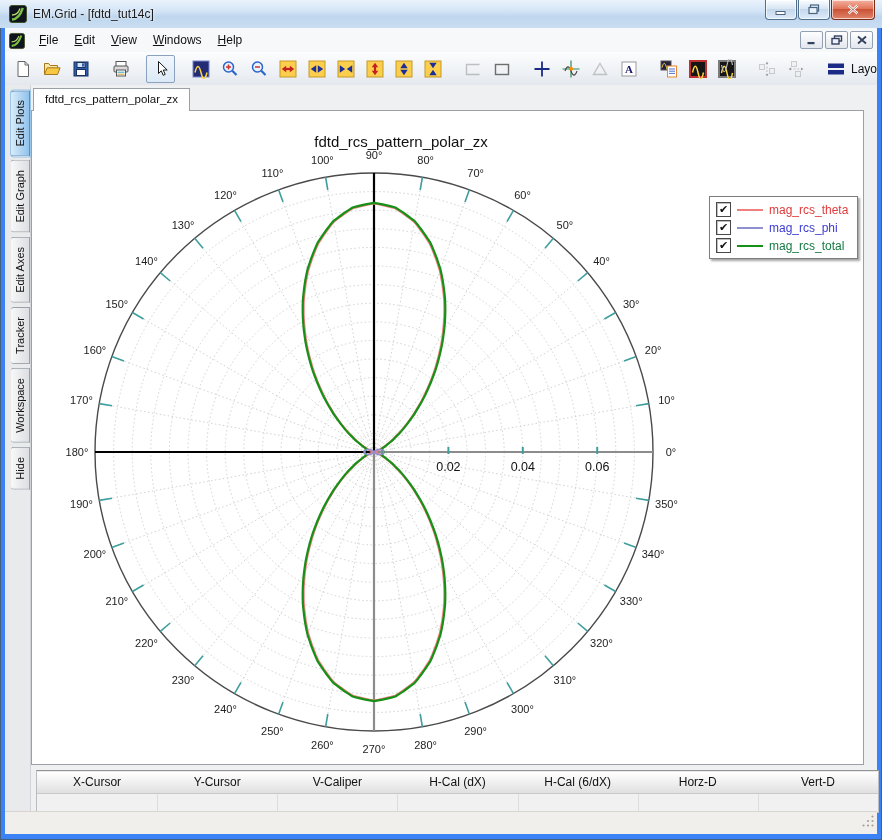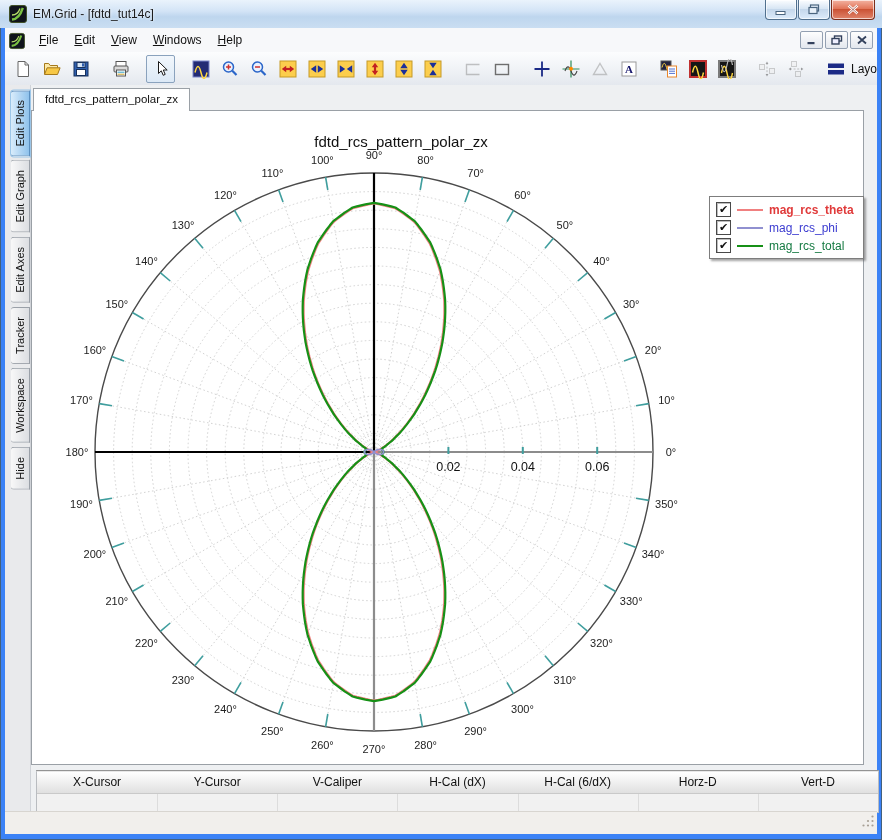--- a/index.html
+++ b/index.html
@@ -533,21 +533,21 @@
             <text x="634.5" y="396.6" text-anchor="middle" font-size="11" font-family="Liberation Sans, sans-serif" fill="#222">350°</text>
             <path d="M342.0 341.0L342.0 341.0L342.0 341.0L342.0 341.0L342.0 341.0L342.0 341.0L342.0 341.0L342.1 341.0L342.1 341.0L342.2 341.0L342.2 341.0L342.3 340.9L342.5 340.9L342.6 340.9L342.8 340.8L342.9 340.7L343.3 340.6L343.7 340.5L344.1 340.3L344.5 340.1L344.9 340.0L345.6 339.6L346.4 339.2L347.1 338.8L347.9 338.4L348.6 337.9L349.8 337.2L351.1 336.4L352.2 335.6L353.4 334.7L354.6 333.8L356.3 332.4L358.0 331.0L359.7 329.5L361.3 328.0L362.8 326.4L365.0 324.3L367.2 322.0L369.2 319.7L371.2 317.4L373.1 314.9L375.6 311.8L377.9 308.6L380.2 305.4L382.4 302.0L384.4 298.6L386.9 294.5L389.3 290.3L391.5 286.0L393.6 281.6L395.6 277.2L397.8 272.2L399.8 267.0L401.7 261.8L403.4 256.5L404.9 251.2L406.5 245.4L407.9 239.6L409.1 233.7L410.1 227.7L410.9 221.7L411.5 215.5L412.0 209.3L412.3 203.1L412.3 196.8L412.2 190.5L411.7 184.4L411.0 178.4L410.2 172.3L409.1 166.2L407.9 160.1L406.2 154.6L404.4 149.1L402.3 143.6L400.2 138.2L397.8 132.8L395.0 128.4L392.1 124.0L389.0 119.7L385.9 115.4L382.5 111.2L378.9 108.3L375.1 105.4L371.3 102.7L367.3 99.9L363.3 97.3L359.1 96.2L354.9 95.2L350.6 94.2L346.3 93.3L342.0 92.5L337.7 93.3L333.4 94.2L329.1 95.2L324.9 96.2L320.7 97.3L316.7 99.9L312.7 102.7L308.9 105.4L305.1 108.3L301.5 111.2L298.1 115.4L295.0 119.7L291.9 124.0L289.0 128.4L286.2 132.8L283.8 138.2L281.7 143.6L279.6 149.1L277.8 154.6L276.1 160.1L274.9 166.2L273.8 172.3L273.0 178.4L272.3 184.4L271.8 190.5L271.7 196.8L271.7 203.1L272.0 209.3L272.5 215.5L273.1 221.7L273.9 227.7L274.9 233.7L276.1 239.6L277.5 245.4L279.1 251.2L280.6 256.5L282.3 261.8L284.2 267.0L286.2 272.2L288.4 277.2L290.4 281.6L292.5 286.0L294.7 290.3L297.1 294.5L299.6 298.6L301.6 302.0L303.8 305.4L306.1 308.6L308.4 311.8L310.9 314.9L312.8 317.4L314.8 319.7L316.8 322.0L319.0 324.3L321.2 326.4L322.7 328.0L324.3 329.5L326.0 331.0L327.7 332.4L329.4 333.8L330.6 334.7L331.8 335.6L332.9 336.4L334.2 337.2L335.4 337.9L336.1 338.4L336.9 338.8L337.6 339.2L338.4 339.6L339.1 340.0L339.5 340.1L339.9 340.3L340.3 340.5L340.7 340.6L341.1 340.7L341.2 340.8L341.4 340.9L341.5 340.9L341.7 340.9L341.8 341.0L341.8 341.0L341.9 341.0L341.9 341.0L342.0 341.0L342.0 341.0L342.0 341.0L342.0 341.0L342.0 341.0L342.0 341.0L342.0 341.0L342.0 341.0L342.0 341.0L342.0 341.0L342.0 341.0L342.0 341.0L342.0 341.0L341.9 341.0L341.9 341.0L341.8 341.0L341.8 341.0L341.7 341.1L341.5 341.1L341.4 341.1L341.2 341.2L341.1 341.3L340.7 341.4L340.3 341.5L339.9 341.7L339.5 341.9L339.1 342.0L338.4 342.4L337.6 342.8L336.9 343.2L336.1 343.6L335.4 344.1L334.2 344.8L332.9 345.6L331.8 346.4L330.6 347.3L329.4 348.2L327.7 349.6L326.0 351.0L324.3 352.5L322.7 354.0L321.2 355.6L319.0 357.7L316.8 360.0L314.8 362.3L312.8 364.6L310.9 367.1L308.4 370.2L306.1 373.4L303.8 376.6L301.6 380.0L299.6 383.4L297.1 387.5L294.7 391.7L292.5 396.0L290.4 400.4L288.4 404.8L286.2 409.8L284.2 415.0L282.3 420.2L280.6 425.5L279.1 430.8L277.5 436.6L276.1 442.4L274.9 448.3L273.9 454.3L273.1 460.3L272.5 466.5L272.0 472.7L271.7 478.9L271.7 485.2L271.8 491.5L272.3 497.6L273.0 503.6L273.8 509.7L274.9 515.8L276.1 521.9L277.8 527.4L279.6 532.9L281.7 538.4L283.8 543.8L286.2 549.2L289.0 553.6L291.9 558.0L295.0 562.3L298.1 566.6L301.5 570.8L305.1 573.7L308.9 576.6L312.7 579.3L316.7 582.1L320.7 584.7L324.9 585.8L329.1 586.8L333.4 587.8L337.7 588.7L342.0 589.5L346.3 588.7L350.6 587.8L354.9 586.8L359.1 585.8L363.3 584.7L367.3 582.1L371.3 579.3L375.1 576.6L378.9 573.7L382.5 570.8L385.9 566.6L389.0 562.3L392.1 558.0L395.0 553.6L397.8 549.2L400.2 543.8L402.3 538.4L404.4 532.9L406.2 527.4L407.9 521.9L409.1 515.8L410.2 509.7L411.0 503.6L411.7 497.6L412.2 491.5L412.3 485.2L412.3 478.9L412.0 472.7L411.5 466.5L410.9 460.3L410.1 454.3L409.1 448.3L407.9 442.4L406.5 436.6L404.9 430.8L403.4 425.5L401.7 420.2L399.8 415.0L397.8 409.8L395.6 404.8L393.6 400.4L391.5 396.0L389.3 391.7L386.9 387.5L384.4 383.4L382.4 380.0L380.2 376.6L377.9 373.4L375.6 370.2L373.1 367.1L371.2 364.6L369.2 362.3L367.2 360.0L365.0 357.7L362.8 355.6L361.3 354.0L359.7 352.5L358.0 351.0L356.3 349.6L354.6 348.2L353.4 347.3L352.2 346.4L351.1 345.6L349.8 344.8L348.6 344.1L347.9 343.6L347.1 343.2L346.4 342.8L345.6 342.4L344.9 342.0L344.5 341.9L344.1 341.7L343.7 341.5L343.3 341.4L342.9 341.3L342.8 341.2L342.6 341.1L342.5 341.1L342.3 341.1L342.2 341.0L342.2 341.0L342.1 341.0L342.1 341.0L342.0 341.0L342.0 341.0L342.0 341.0L342.0 341.0L342.0 341.0L342.0 341.0L342.0 341.0" fill="none" stroke="#f08080" stroke-width="2" stroke-linejoin="round" stroke-linecap="round"></path>
             <path d="M351.7 341.0L351.6 340.8L351.6 340.7L351.5 340.5L351.5 340.3L351.5 340.2L351.3 340.0L351.2 339.9L351.1 339.7L351.0 339.6L350.8 339.4L350.6 339.3L350.5 339.2L350.3 339.1L350.1 339.0L349.9 338.9L349.8 338.8L349.7 338.6L349.6 338.5L349.5 338.4L349.4 338.3L349.7 338.0L350.1 337.7L350.4 337.4L350.7 337.1L351.0 336.8L352.1 336.1L353.1 335.3L354.1 334.6L355.1 333.7L356.1 332.9L357.8 331.5L359.5 330.1L361.2 328.6L362.7 327.0L364.3 325.4L366.5 323.2L368.7 320.9L370.7 318.6L372.7 316.1L374.7 313.6L377.1 310.4L379.5 307.2L381.8 303.9L384.0 300.4L386.1 296.9L388.6 292.8L390.9 288.5L393.1 284.2L395.2 279.8L397.2 275.2L399.3 270.2L401.3 265.0L403.2 259.8L404.9 254.5L406.4 249.1L407.9 243.3L409.2 237.5L410.4 231.6L411.3 225.6L412.1 219.6L412.7 213.5L413.1 207.3L413.3 201.1L413.3 194.9L413.1 188.6L412.5 182.6L411.8 176.6L410.9 170.5L409.8 164.5L408.5 158.4L406.7 153.0L404.9 147.6L402.8 142.2L400.6 136.8L398.2 131.4L395.3 127.1L392.4 122.8L389.3 118.5L386.1 114.3L382.7 110.1L379.0 107.3L375.2 104.5L371.4 101.7L367.4 99.1L363.4 96.5L359.2 95.4L354.9 94.4L350.6 93.4L346.3 92.6L342.0 91.8L337.7 92.6L333.4 93.4L329.1 94.4L324.8 95.4L320.6 96.5L316.6 99.1L312.6 101.7L308.8 104.5L305.0 107.3L301.3 110.1L297.9 114.3L294.7 118.5L291.6 122.8L288.7 127.1L285.8 131.4L283.4 136.8L281.2 142.2L279.1 147.6L277.3 153.0L275.5 158.4L274.2 164.5L273.1 170.5L272.2 176.6L271.5 182.6L270.9 188.6L270.7 194.9L270.7 201.1L270.9 207.3L271.3 213.5L271.9 219.6L272.7 225.6L273.6 231.6L274.8 237.5L276.1 243.3L277.6 249.1L279.1 254.5L280.8 259.8L282.7 265.0L284.7 270.2L286.8 275.2L288.8 279.8L290.9 284.2L293.1 288.5L295.4 292.8L297.9 296.9L300.0 300.4L302.2 303.9L304.5 307.2L306.9 310.4L309.3 313.6L311.3 316.1L313.3 318.6L315.3 320.9L317.5 323.2L319.7 325.4L321.3 327.0L322.8 328.6L324.5 330.1L326.2 331.5L327.9 332.9L328.9 333.7L329.9 334.6L330.9 335.3L331.9 336.1L333.0 336.8L333.3 337.1L333.6 337.4L333.9 337.7L334.3 338.0L334.6 338.3L334.5 338.4L334.4 338.5L334.3 338.6L334.2 338.8L334.1 338.9L333.9 339.0L333.7 339.1L333.5 339.2L333.4 339.3L333.2 339.4L333.0 339.6L332.9 339.7L332.8 339.9L332.7 340.0L332.5 340.2L332.5 340.3L332.5 340.5L332.4 340.7L332.4 340.8L332.3 341.0L332.4 341.2L332.4 341.3L332.5 341.5L332.5 341.7L332.5 341.8L332.7 342.0L332.8 342.1L332.9 342.3L333.0 342.4L333.2 342.6L333.4 342.7L333.5 342.8L333.7 342.9L333.9 343.0L334.1 343.1L334.2 343.2L334.3 343.4L334.4 343.5L334.5 343.6L334.6 343.7L334.3 344.0L333.9 344.3L333.6 344.6L333.3 344.9L333.0 345.2L331.9 345.9L330.9 346.7L329.9 347.4L328.9 348.3L327.9 349.1L326.2 350.5L324.5 351.9L322.8 353.4L321.3 355.0L319.7 356.6L317.5 358.8L315.3 361.1L313.3 363.4L311.3 365.9L309.3 368.4L306.9 371.6L304.5 374.8L302.2 378.1L300.0 381.6L297.9 385.1L295.4 389.2L293.1 393.5L290.9 397.8L288.8 402.2L286.8 406.8L284.7 411.8L282.7 417.0L280.8 422.2L279.1 427.5L277.6 432.9L276.1 438.7L274.8 444.5L273.6 450.4L272.7 456.4L271.9 462.4L271.3 468.5L270.9 474.7L270.7 480.9L270.7 487.1L270.9 493.4L271.5 499.4L272.2 505.4L273.1 511.5L274.2 517.5L275.5 523.6L277.3 529.0L279.1 534.4L281.2 539.8L283.4 545.2L285.8 550.6L288.7 554.9L291.6 559.2L294.7 563.5L297.9 567.7L301.3 571.9L305.0 574.7L308.8 577.5L312.6 580.3L316.6 582.9L320.6 585.5L324.8 586.6L329.1 587.6L333.4 588.6L337.7 589.4L342.0 590.2L346.3 589.4L350.6 588.6L354.9 587.6L359.2 586.6L363.4 585.5L367.4 582.9L371.4 580.3L375.2 577.5L379.0 574.7L382.7 571.9L386.1 567.7L389.3 563.5L392.4 559.2L395.3 554.9L398.2 550.6L400.6 545.2L402.8 539.8L404.9 534.4L406.7 529.0L408.5 523.6L409.8 517.5L410.9 511.5L411.8 505.4L412.5 499.4L413.1 493.4L413.3 487.1L413.3 480.9L413.1 474.7L412.7 468.5L412.1 462.4L411.3 456.4L410.4 450.4L409.2 444.5L407.9 438.7L406.4 432.9L404.9 427.5L403.2 422.2L401.3 417.0L399.3 411.8L397.2 406.8L395.2 402.2L393.1 397.8L390.9 393.5L388.6 389.2L386.1 385.1L384.0 381.6L381.8 378.1L379.5 374.8L377.1 371.6L374.7 368.4L372.7 365.9L370.7 363.4L368.7 361.1L366.5 358.8L364.3 356.6L362.7 355.0L361.2 353.4L359.5 351.9L357.8 350.5L356.1 349.1L355.1 348.3L354.1 347.4L353.1 346.7L352.1 345.9L351.0 345.2L350.7 344.9L350.4 344.6L350.1 344.3L349.7 344.0L349.4 343.7L349.5 343.6L349.6 343.5L349.7 343.4L349.8 343.2L349.9 343.1L350.1 343.0L350.3 342.9L350.5 342.8L350.6 342.7L350.8 342.6L351.0 342.4L351.1 342.3L351.2 342.1L351.3 342.0L351.5 341.8L351.5 341.7L351.5 341.5L351.6 341.3L351.6 341.2L351.7 341.0" fill="none" stroke="#169016" stroke-width="2.2" stroke-linejoin="round" stroke-linecap="round"></path>
             <path d="M351.7 341.0L351.6 340.8L351.6 340.7L351.5 340.5L351.5 340.3L351.5 340.2L351.3 340.0L351.2 339.9L351.1 339.7L351.0 339.6L350.8 339.4L350.6 339.3L350.4 339.2L350.2 339.1L350.1 339.0L349.9 338.9L349.6 338.8L349.4 338.7L349.1 338.7L348.9 338.6L348.7 338.6L348.4 338.5L348.1 338.5L347.9 338.5L347.6 338.5L347.4 338.5L347.1 338.5L346.8 338.5L346.6 338.6L346.3 338.6L346.1 338.6L345.8 338.7L345.6 338.7L345.4 338.8L345.1 338.9L344.9 339.0L344.7 339.0L344.5 339.1L344.3 339.2L344.1 339.3L344.0 339.4L343.8 339.4L343.6 339.5L343.5 339.6L343.4 339.7L343.2 339.8L343.1 339.9L343.0 339.9L342.9 340.0L342.8 340.1L342.7 340.2L342.6 340.2L342.5 340.3L342.5 340.4L342.4 340.4L342.3 340.5L342.3 340.6L342.3 340.6L342.2 340.6L342.2 340.7L342.2 340.7L342.1 340.8L342.1 340.8L342.1 340.8L342.1 340.9L342.1 340.9L342.0 340.9L342.0 340.9L342.0 340.9L342.0 340.9L342.0 341.0L342.0 341.0L342.0 341.0L342.0 341.0L342.0 341.0L342.0 341.0L342.0 341.0L342.0 341.0L342.0 341.0L342.0 341.0L342.0 341.0L342.0 341.0L342.0 341.0L342.0 341.0L342.0 341.0L342.0 341.0L342.0 341.0L342.0 341.0L342.0 341.0L342.0 341.0L342.0 341.0L342.0 341.0L342.0 341.0L342.0 341.0L342.0 341.0L342.0 341.0L342.0 341.0L342.0 341.0L342.0 341.0L342.0 341.0L342.0 341.0L342.0 341.0L342.0 341.0L342.0 341.0L342.0 341.0L342.0 341.0L342.0 341.0L342.0 341.0L342.0 341.0L342.0 341.0L342.0 341.0L342.0 340.9L342.0 340.9L342.0 340.9L342.0 340.9L341.9 340.9L341.9 340.9L341.9 340.8L341.9 340.8L341.9 340.8L341.8 340.7L341.8 340.7L341.8 340.6L341.7 340.6L341.7 340.6L341.7 340.5L341.6 340.4L341.5 340.4L341.5 340.3L341.4 340.2L341.3 340.2L341.2 340.1L341.1 340.0L341.0 339.9L340.9 339.9L340.8 339.8L340.6 339.7L340.5 339.6L340.4 339.5L340.2 339.4L340.0 339.4L339.9 339.3L339.7 339.2L339.5 339.1L339.3 339.0L339.1 339.0L338.9 338.9L338.6 338.8L338.4 338.7L338.2 338.7L337.9 338.6L337.7 338.6L337.4 338.6L337.2 338.5L336.9 338.5L336.6 338.5L336.4 338.5L336.1 338.5L335.9 338.5L335.6 338.5L335.3 338.6L335.1 338.6L334.9 338.7L334.6 338.7L334.4 338.8L334.1 338.9L333.9 339.0L333.8 339.1L333.6 339.2L333.4 339.3L333.2 339.4L333.0 339.6L332.9 339.7L332.8 339.9L332.7 340.0L332.5 340.2L332.5 340.3L332.5 340.5L332.4 340.7L332.4 340.8L332.3 341.0L332.4 341.2L332.4 341.3L332.5 341.5L332.5 341.7L332.5 341.8L332.7 342.0L332.8 342.1L332.9 342.3L333.0 342.4L333.2 342.6L333.4 342.7L333.6 342.8L333.8 342.9L333.9 343.0L334.1 343.1L334.4 343.2L334.6 343.3L334.9 343.3L335.1 343.4L335.3 343.4L335.6 343.5L335.9 343.5L336.1 343.5L336.4 343.5L336.6 343.5L336.9 343.5L337.2 343.5L337.4 343.4L337.7 343.4L337.9 343.4L338.2 343.3L338.4 343.3L338.6 343.2L338.9 343.1L339.1 343.0L339.3 343.0L339.5 342.9L339.7 342.8L339.9 342.7L340.0 342.6L340.2 342.6L340.4 342.5L340.5 342.4L340.6 342.3L340.8 342.2L340.9 342.1L341.0 342.1L341.1 342.0L341.2 341.9L341.3 341.8L341.4 341.8L341.5 341.7L341.5 341.6L341.6 341.6L341.7 341.5L341.7 341.4L341.7 341.4L341.8 341.4L341.8 341.3L341.8 341.3L341.9 341.2L341.9 341.2L341.9 341.2L341.9 341.1L341.9 341.1L342.0 341.1L342.0 341.1L342.0 341.1L342.0 341.1L342.0 341.0L342.0 341.0L342.0 341.0L342.0 341.0L342.0 341.0L342.0 341.0L342.0 341.0L342.0 341.0L342.0 341.0L342.0 341.0L342.0 341.0L342.0 341.0L342.0 341.0L342.0 341.0L342.0 341.0L342.0 341.0L342.0 341.0L342.0 341.0L342.0 341.0L342.0 341.0L342.0 341.0L342.0 341.0L342.0 341.0L342.0 341.0L342.0 341.0L342.0 341.0L342.0 341.0L342.0 341.0L342.0 341.0L342.0 341.0L342.0 341.0L342.0 341.0L342.0 341.0L342.0 341.0L342.0 341.0L342.0 341.0L342.0 341.0L342.0 341.0L342.0 341.0L342.0 341.0L342.0 341.0L342.0 341.1L342.0 341.1L342.0 341.1L342.0 341.1L342.1 341.1L342.1 341.1L342.1 341.2L342.1 341.2L342.1 341.2L342.2 341.3L342.2 341.3L342.2 341.4L342.3 341.4L342.3 341.4L342.3 341.5L342.4 341.6L342.5 341.6L342.5 341.7L342.6 341.8L342.7 341.8L342.8 341.9L342.9 342.0L343.0 342.1L343.1 342.1L343.2 342.2L343.4 342.3L343.5 342.4L343.6 342.5L343.8 342.6L344.0 342.6L344.1 342.7L344.3 342.8L344.5 342.9L344.7 343.0L344.9 343.0L345.1 343.1L345.4 343.2L345.6 343.3L345.8 343.3L346.1 343.4L346.3 343.4L346.6 343.4L346.8 343.5L347.1 343.5L347.4 343.5L347.6 343.5L347.9 343.5L348.1 343.5L348.4 343.5L348.7 343.4L348.9 343.4L349.1 343.3L349.4 343.3L349.6 343.2L349.9 343.1L350.1 343.0L350.2 342.9L350.4 342.8L350.6 342.7L350.8 342.6L351.0 342.4L351.1 342.3L351.2 342.1L351.3 342.0L351.5 341.8L351.5 341.7L351.5 341.5L351.6 341.3L351.6 341.2L351.7 341.0" fill="none" stroke="#9090d0" stroke-width="1.7" stroke-linejoin="round" stroke-linecap="round"></path>
           </svg>
         <div class="plot-title">fdtd_rcs_pattern_polar_zx</div>
         <div class="legend" id="legend">
             <div class="legend-row">
               <div class="legend-check">✔</div>
               <span class="legend-line" style="border-top-color: rgb(240, 128, 128);"></span>
-              <span class="legend-label" style="color: rgb(224, 58, 58); font-weight: bold;">mag_rcs_theta</span>
+              <span class="legend-label" style="color: rgb(224, 58, 58);">mag_rcs_theta</span>
             </div>
             <div class="legend-row">
               <div class="legend-check">✔</div>
               <span class="legend-line" style="border-top-color: rgb(144, 144, 208);"></span>
               <span class="legend-label" style="color: rgb(59, 59, 208);">mag_rcs_phi</span>
             </div>
             <div class="legend-row">
               <div class="legend-check">✔</div>
               <span class="legend-line" style="border-top-color: rgb(22, 144, 22);"></span>
               <span class="legend-label" style="color: rgb(21, 122, 66);">mag_rcs_total</span>

